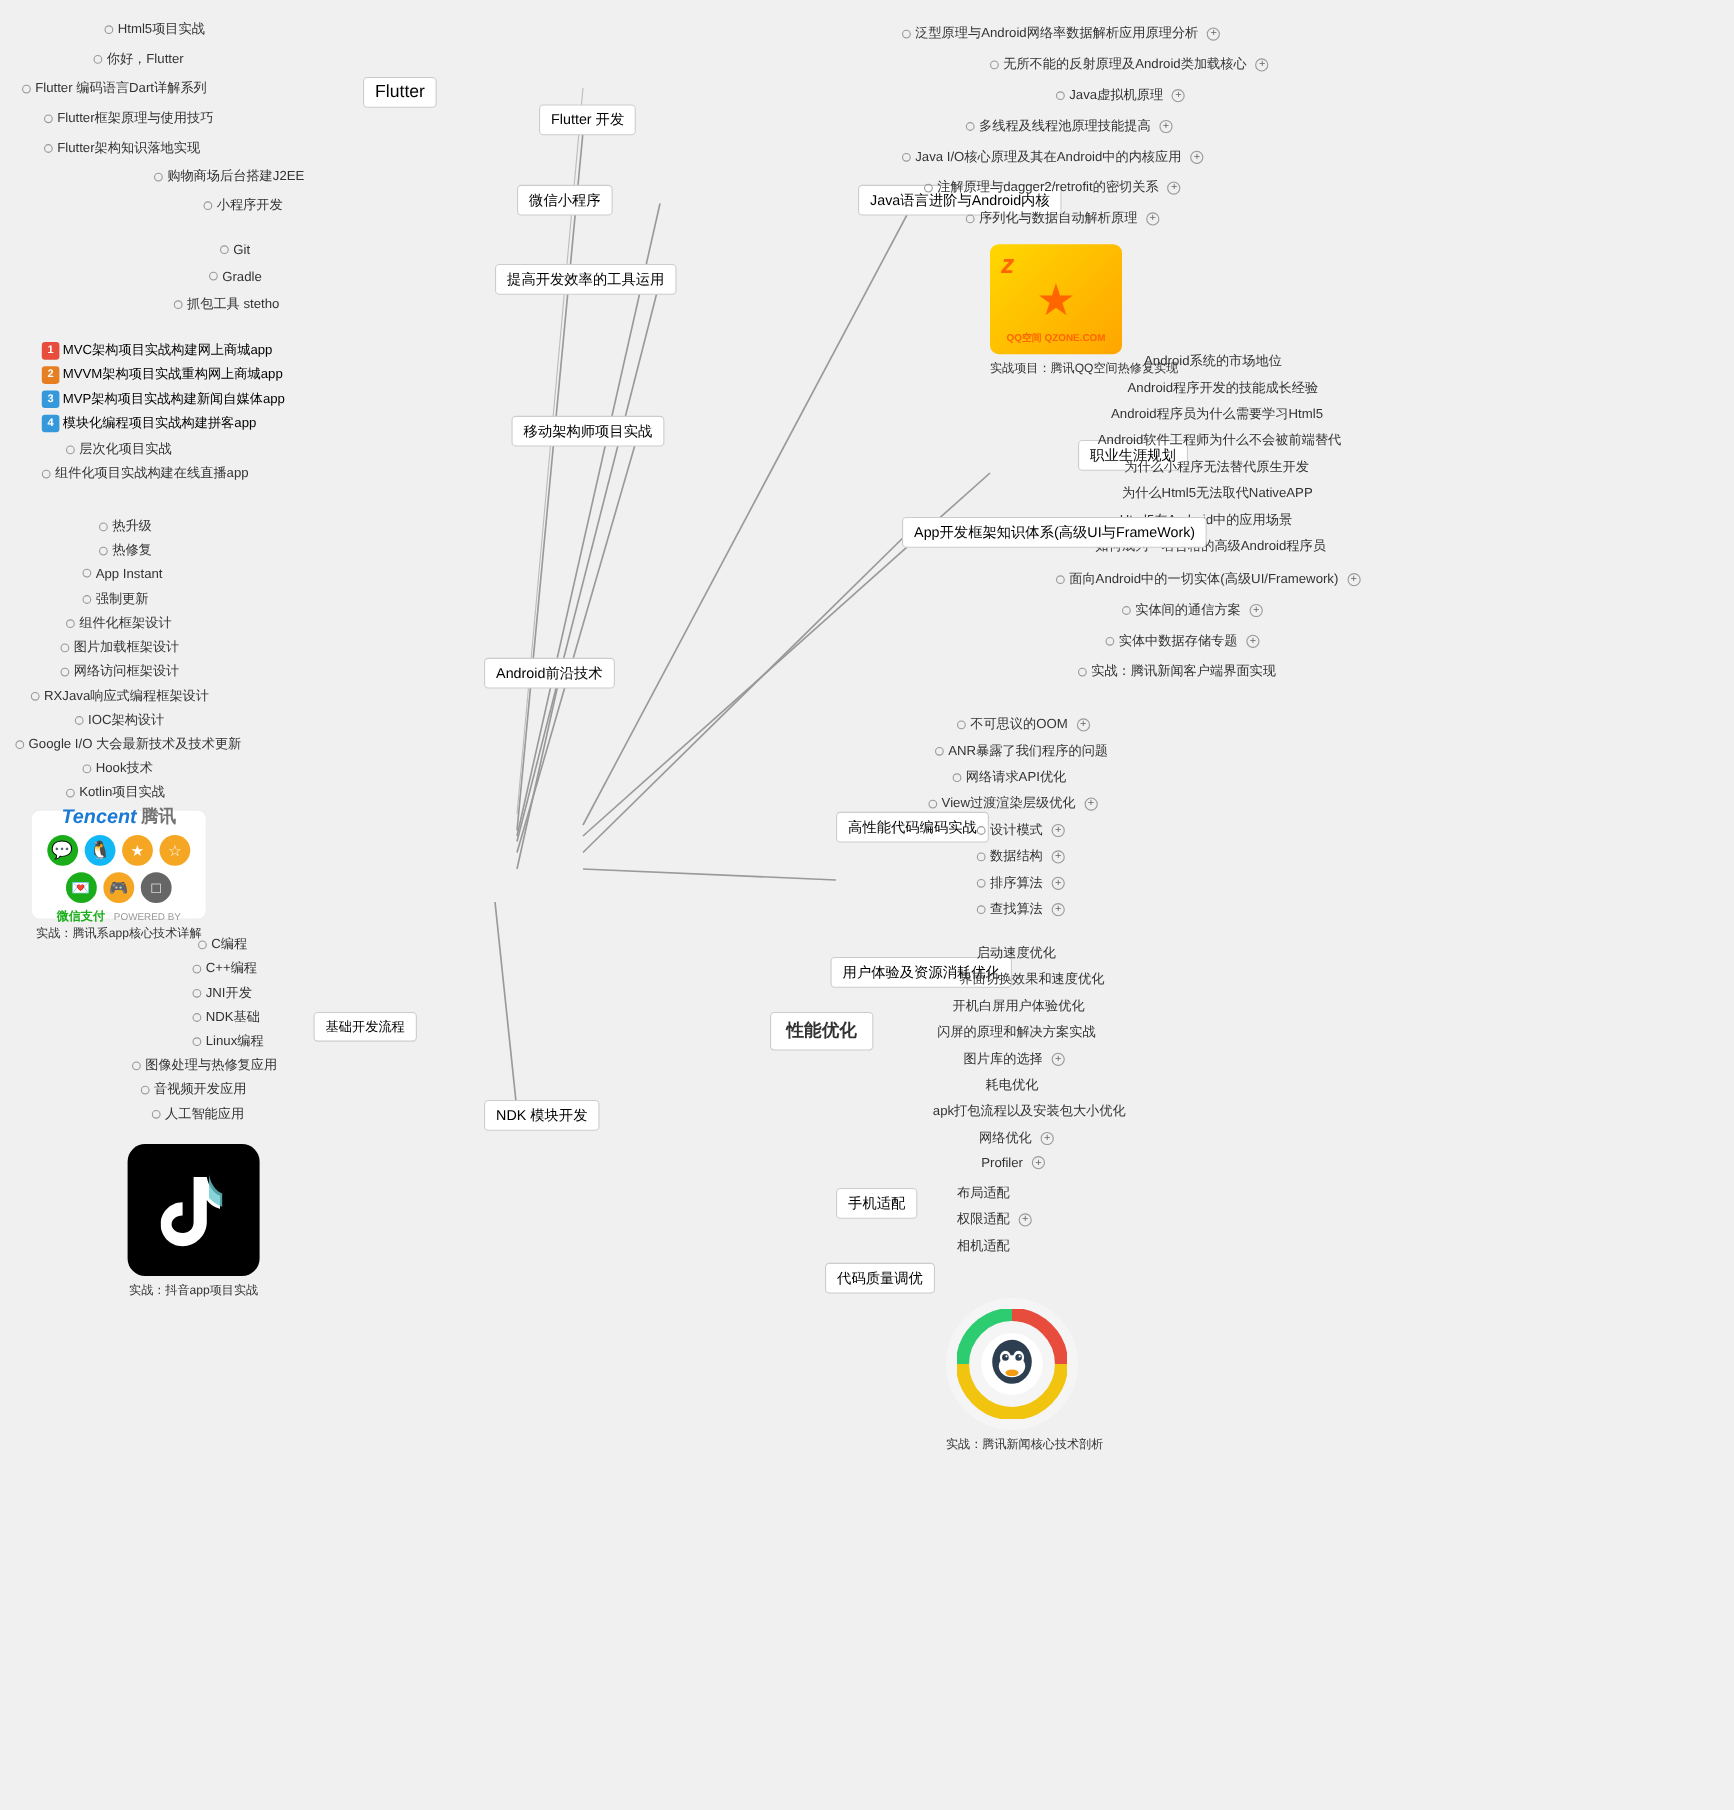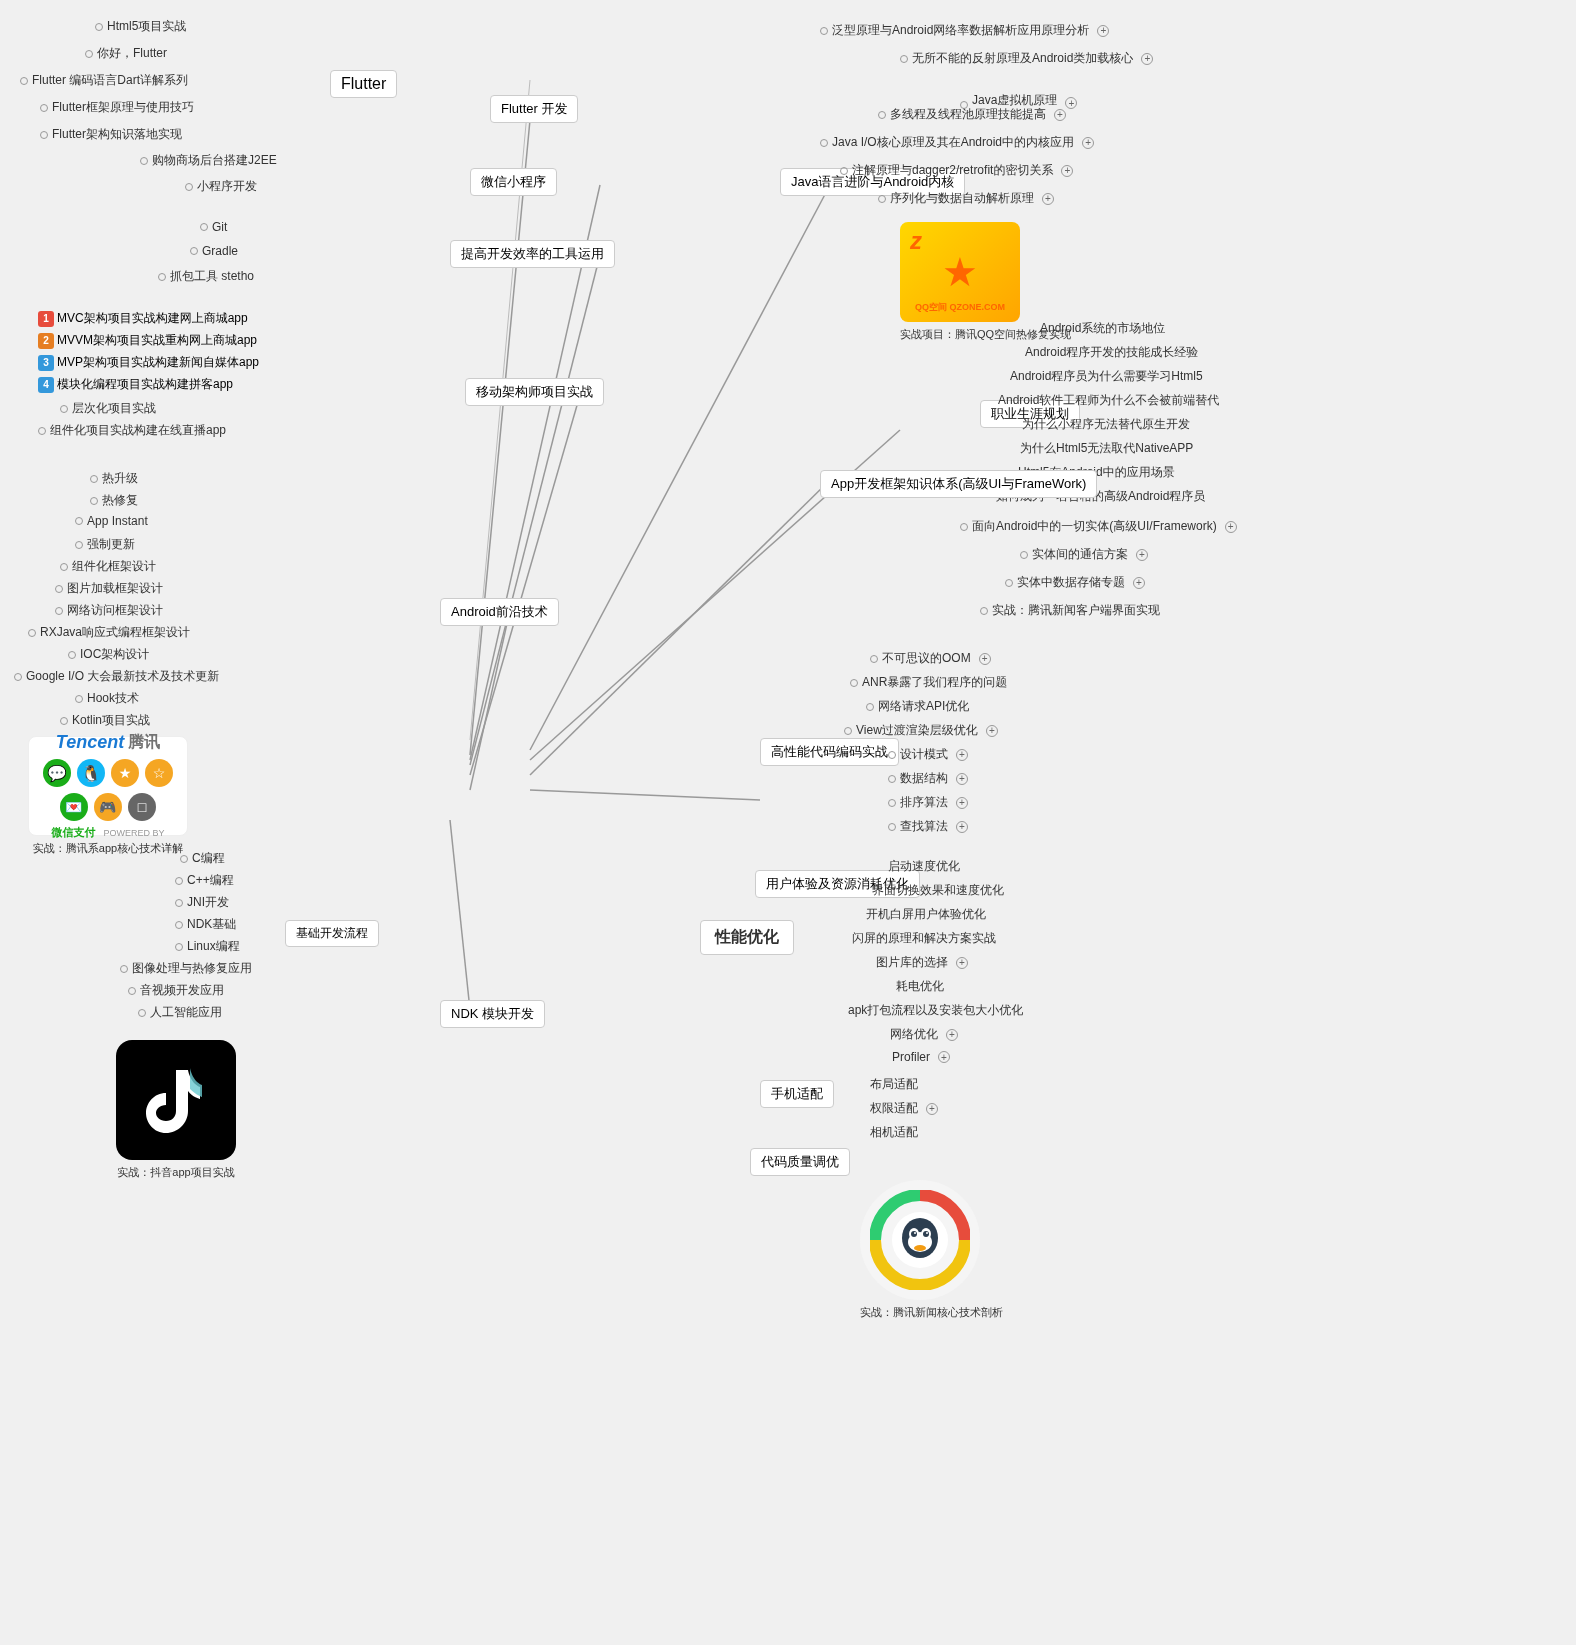--- a/index.html
+++ b/index.html
@@ -455,21 +455,21 @@
   <div class="node leaf-node" style="left:820px; top:22px;">
     <span class="dot"></span>
       <span>泛型原理与Android网络率数据解析应用原理分析</span>
     <span class="plus-btn">+</span>
   </div>
   <div class="node leaf-node" style="left:900px; top:50px;">
     <span class="dot"></span>
       <span>无所不能的反射原理及Android类加载核心</span>
     <span class="plus-btn">+</span>
   </div>
-  <div class="node leaf-node" style="left:960px; top:92px;align-items:flex-end;">
+  <div class="node leaf-node" style="left:960px; top:78px;">
     <span class="dot"></span>
       <span>Java虚拟机原理</span>
     <span class="plus-btn">+</span>
   </div>
   <div class="node leaf-node" style="left:878px; top:106px;">
     <span class="dot"></span>
       <span>多线程及线程池原理技能提高</span>
     <span class="plus-btn">+</span>
   </div>
   <div class="node leaf-node" style="left:820px; top:134px;">

